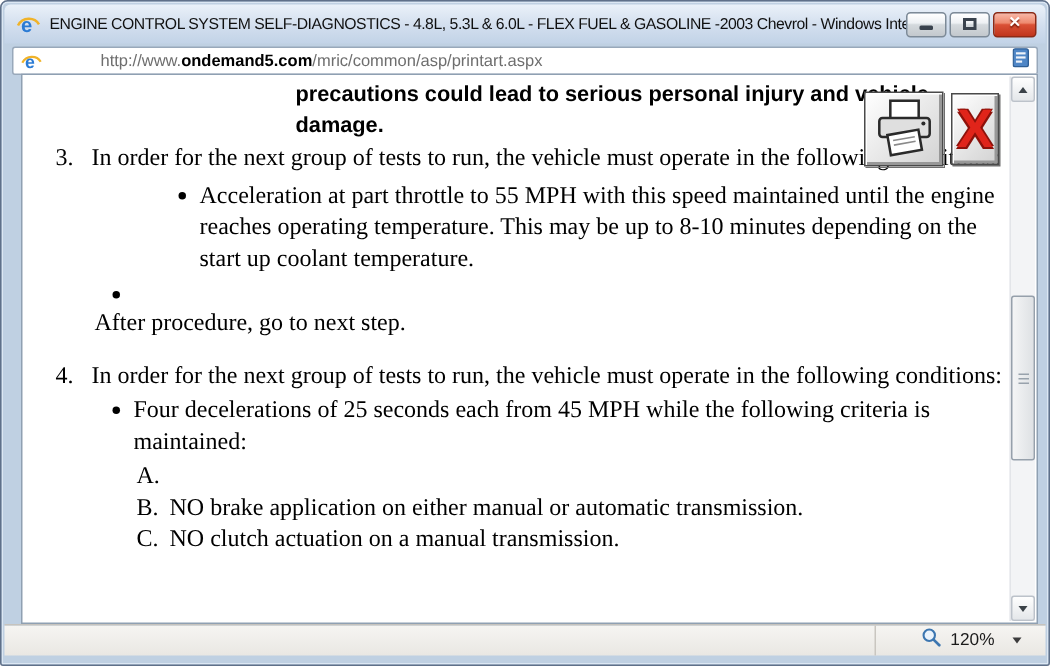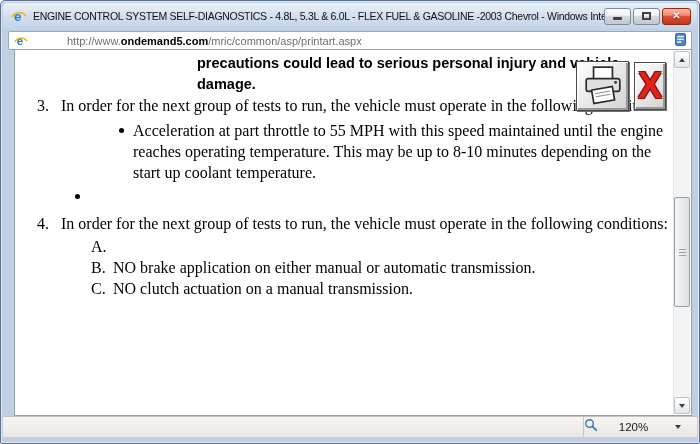--- a/index.html
+++ b/index.html
@@ -111,21 +111,21 @@
   .grip{width:7px;height:1px;background:#98a2ac;box-shadow:0 -3px 0 #98a2ac,0 3px 0 #98a2ac;}
   
   .statusbar{
     position:absolute;left:2px;right:2px;bottom:6px;height:21px;
     background:linear-gradient(#f6f5f2,#e9e7e3);
     border-top:1px solid #c6c3bd;
   }
   .zoom-ctl{
     position:absolute;right:0;top:0;bottom:0;width:114px;
     border-left:1px solid #c9c6c0;
-    display:flex;align-items:center;justify-content:space-between;
+    display:flex;align-items:center;justify-content:flex-end;
     padding-right:16px;gap:6px;cursor:pointer;
   }
   .zoom-text{font-size:11.5px;color:#1a1a1a;}
   .dd-arr{width:0;height:0;border-left:3.5px solid transparent;border-right:3.5px solid transparent;border-top:4px solid #3c3c3c;margin-left:6px;}
 </style>
 </head>
 <body>
 
 <div class="window">
 
@@ -181,26 +181,31 @@
       </div>
 
       <div class="bullet first-of-group">
         <span class="dot"></span>
         <span class="btext">Acceleration at part throttle to 55 MPH with this speed maintained until the engine reaches operating temperature. This may be up to 8-10 minutes depending on the start up coolant temperature.</span>
       </div>
       <div class="bullet">
         <span class="dot"></span>
       </div>
 
+      <p class="after-note">After procedure, go to next step.</p>
 
       <div class="item second">
         <span class="inum">4.</span>
         <span class="itext">In order for the next group of tests to run, the vehicle must operate in the following conditions:</span>
       </div>
 
+      <div class="bullet tight">
+        <span class="dot"></span>
+        <span class="btext">Four decelerations of 25 seconds each from 45 MPH while the following criteria is maintained:</span>
+      </div>
 
       <div class="lrow first">
         <span class="ltr">A.</span>
       </div>
       <div class="lrow">
         <span class="ltr">B.</span>
         <span class="ltext">NO brake application on either manual or automatic transmission.</span>
       </div>
       <div class="lrow">
         <span class="ltr">C.</span>

